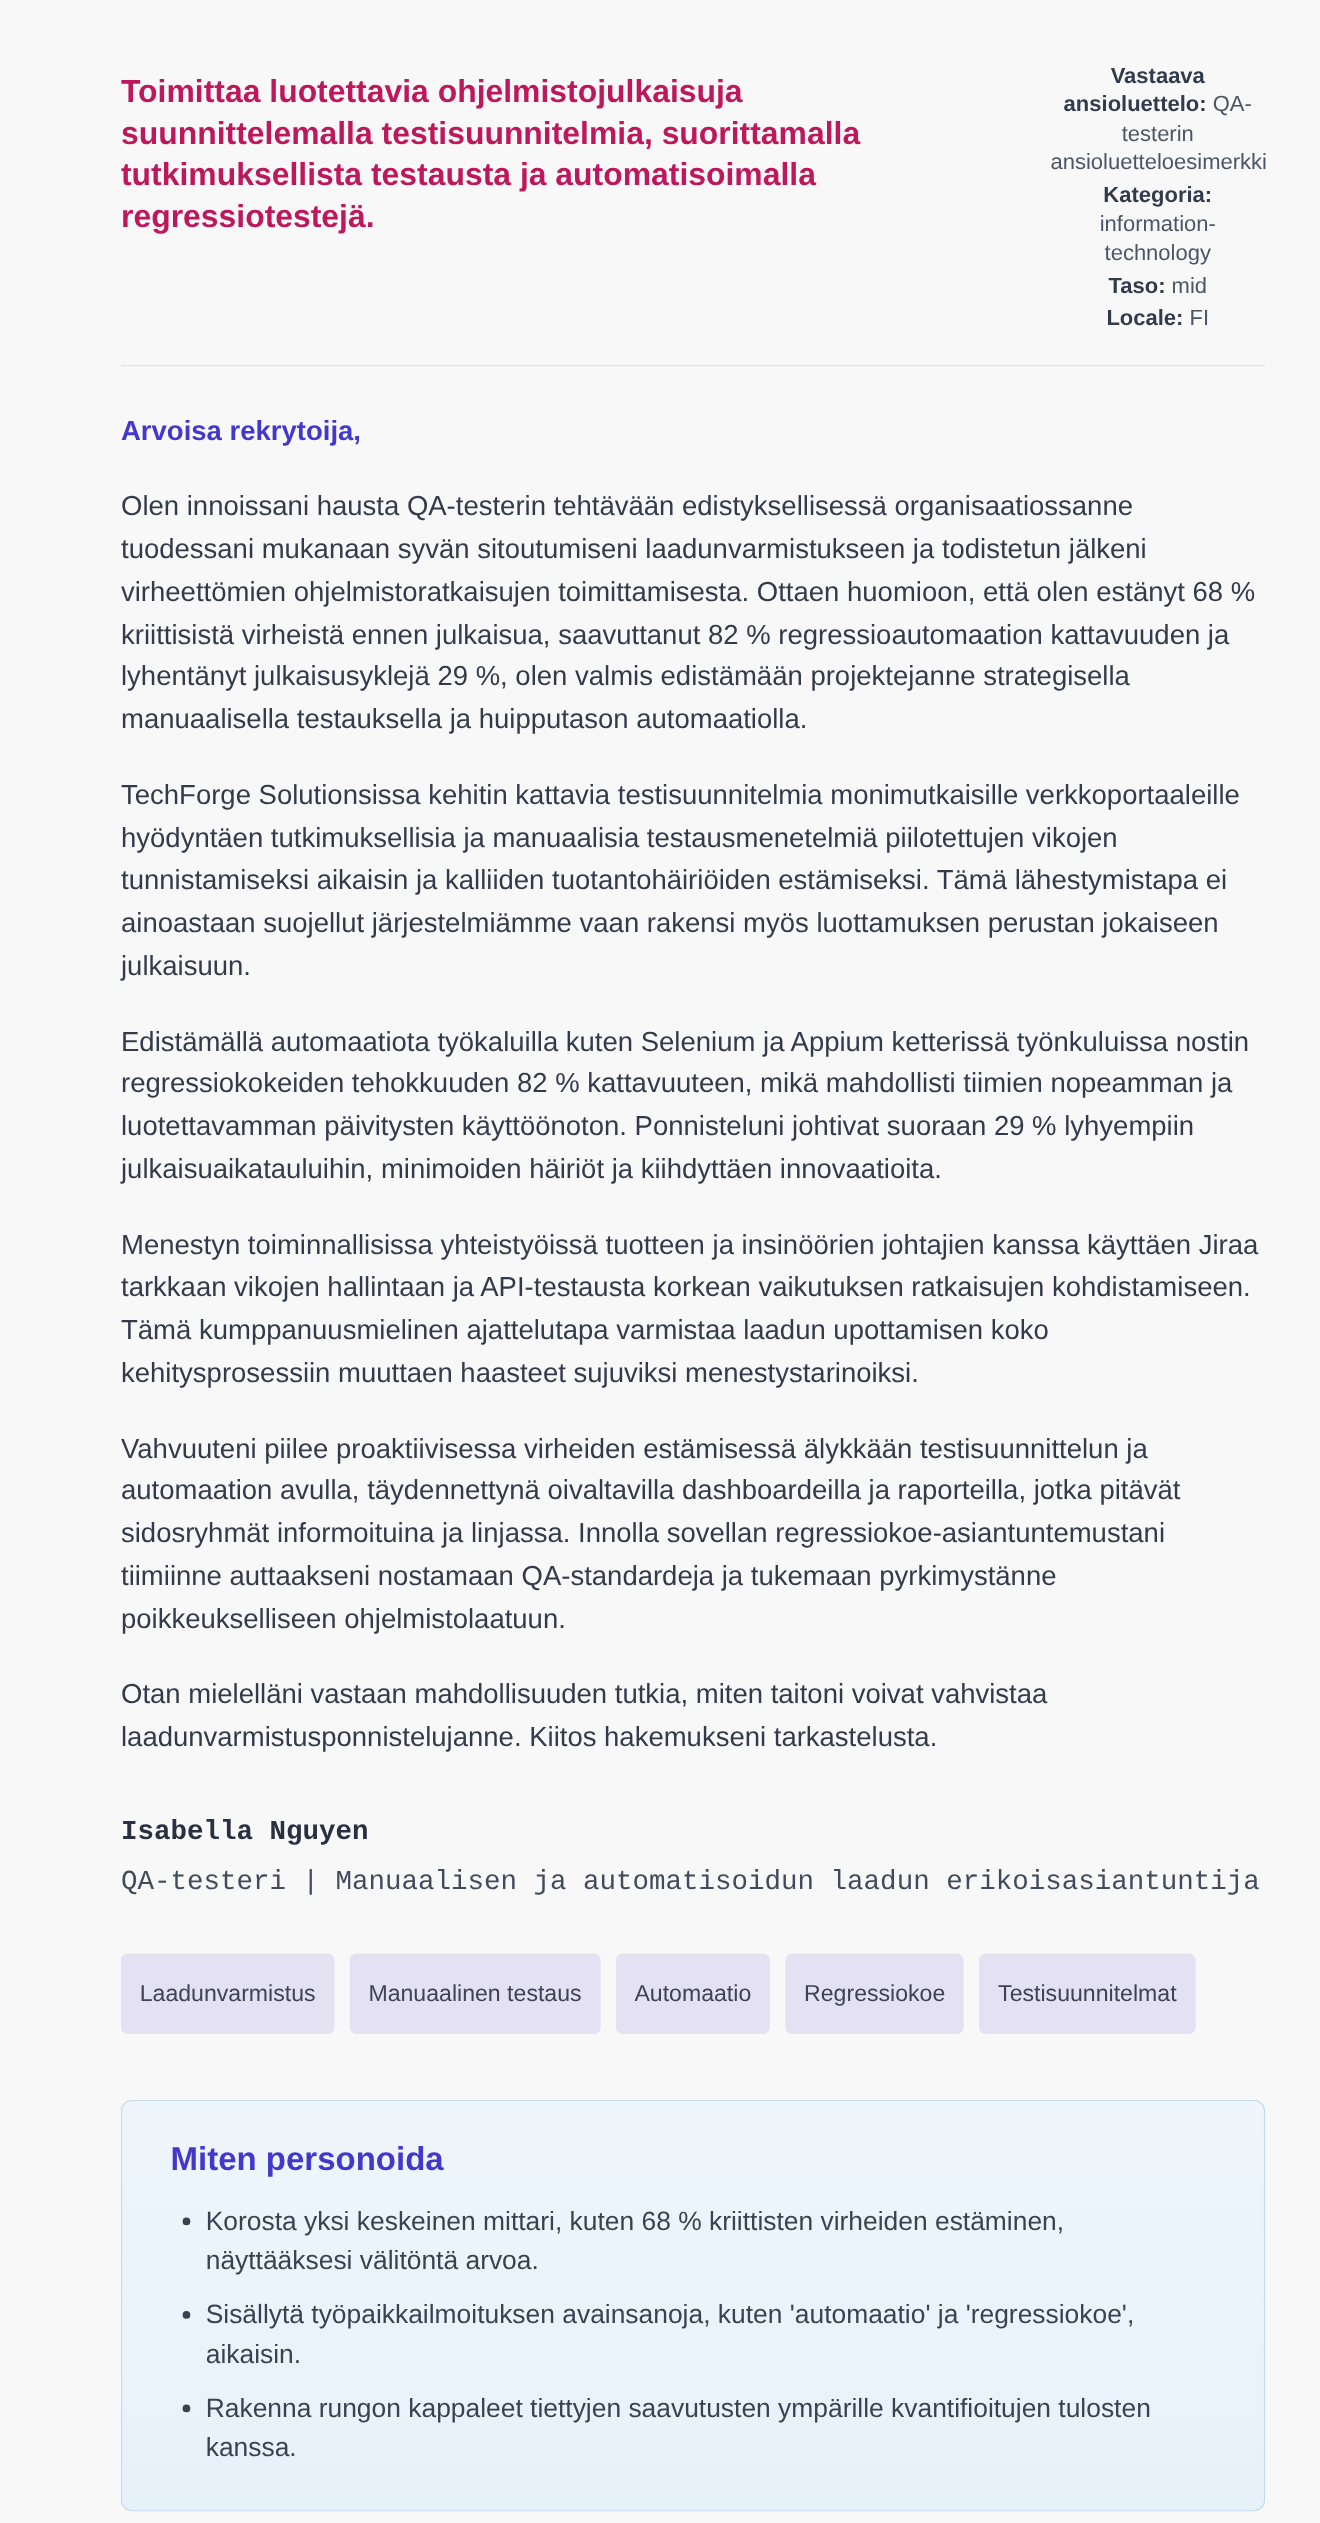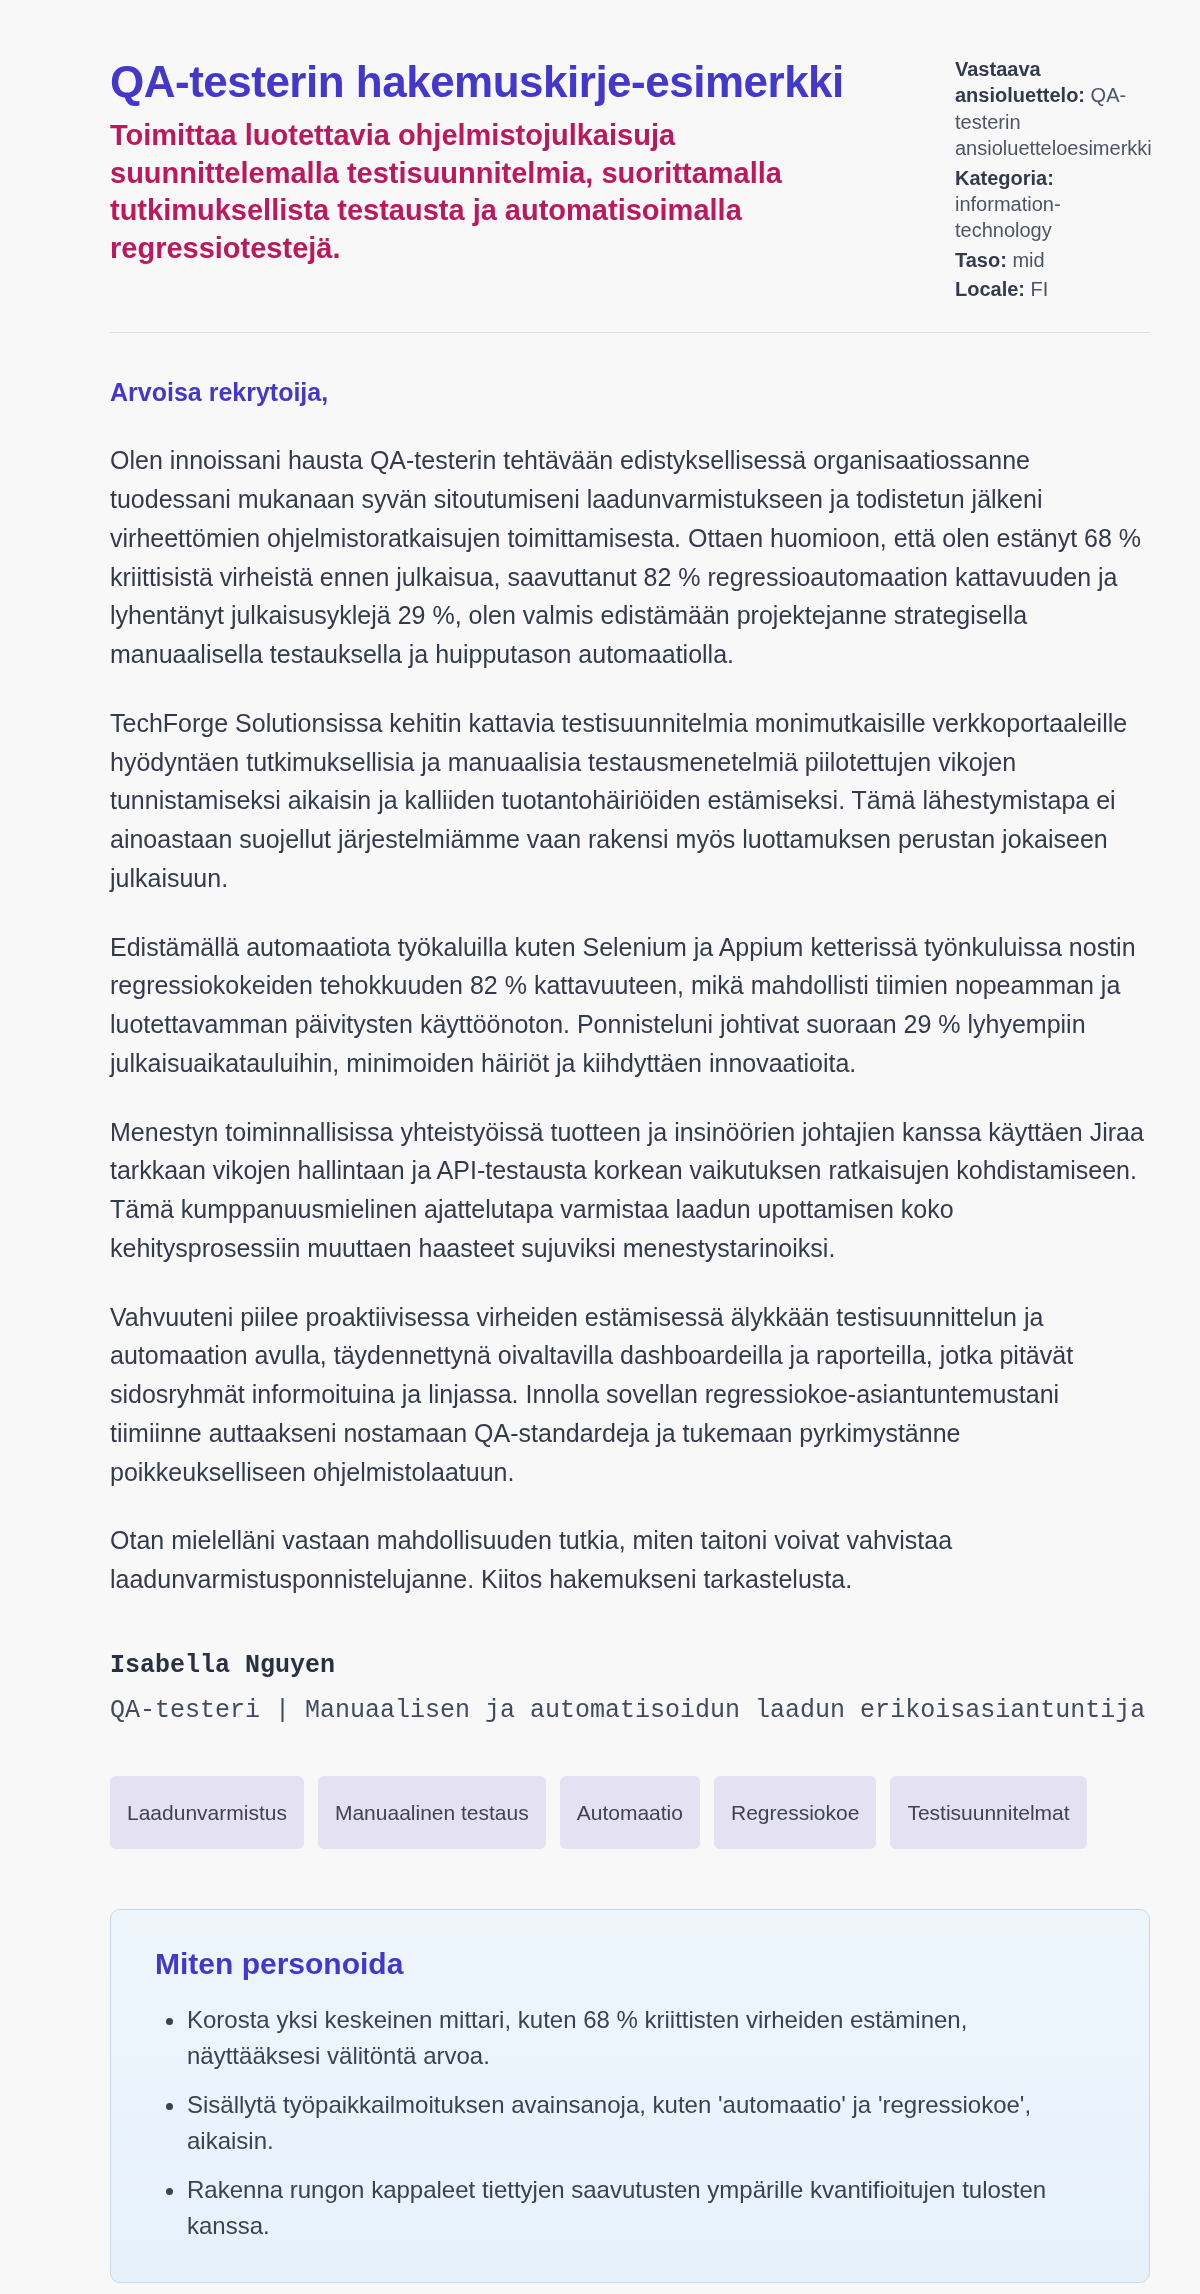--- a/index.html
+++ b/index.html
@@ -34,21 +34,21 @@
   }
   .page-subtitle {
     margin-top: 10px;
     color: #be185d;
     font-size: 29px;
     font-weight: bold;
     line-height: 1.3;
   }
   .meta {
     width: 195px;
-    text-align: left;
+    text-align: center;
     font-size: 20px;
     line-height: 1.32;
     color: #4b5563;
   }
   .meta-row { margin-bottom: 3px; }
   .meta-label { font-weight: bold; color: #323b4c; }
 
   .divider {
     border: none;
     border-top: 1px solid #dcdce3;
@@ -130,21 +130,20 @@
   }
   .callout-item:last-child { margin-bottom: 0; }
 </style>
 </head>
 <body>
 
 <div class="container">
 
   <header class="header">
     <div class="title-block">
-      <h1 class="page-title">QA-testerin hakemuskirje-esimerkki</h1>
       <div class="page-subtitle">Toimittaa luotettavia ohjelmistojulkaisuja suunnittelemalla testisuunnitelmia, suorittamalla tutkimuksellista testausta ja automatisoimalla regressiotestejä.</div>
     </div>
 
     <aside class="meta">
       <div class="meta-row">
         <span class="meta-label">Vastaava ansioluettelo:</span>
         <span class="meta-value">QA-testerin ansioluetteloesimerkki</span>
       </div>
       <div class="meta-row">
         <span class="meta-label">Kategoria:</span>

